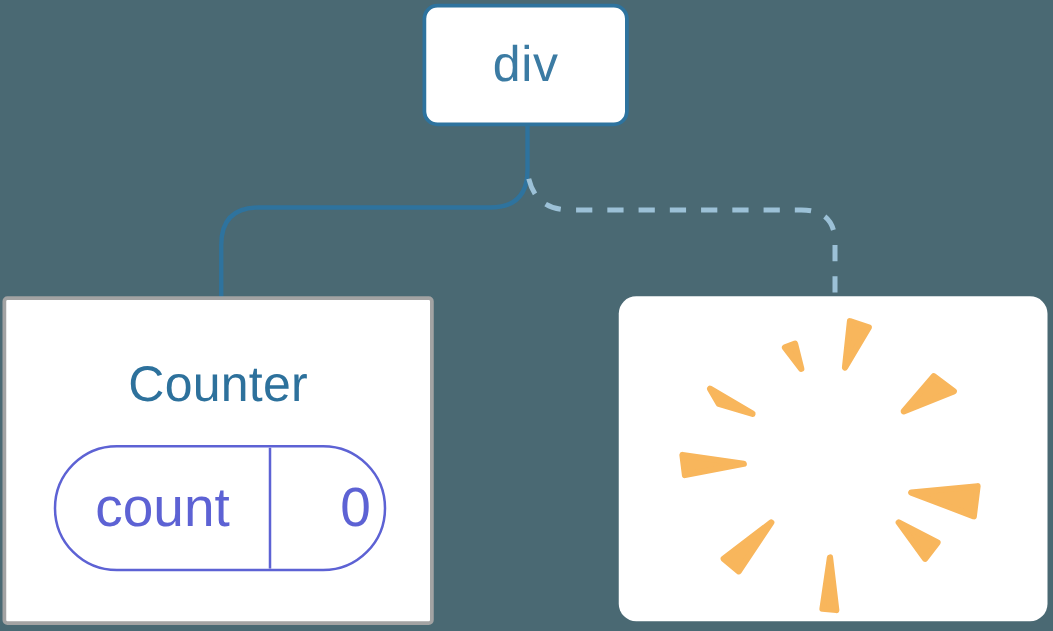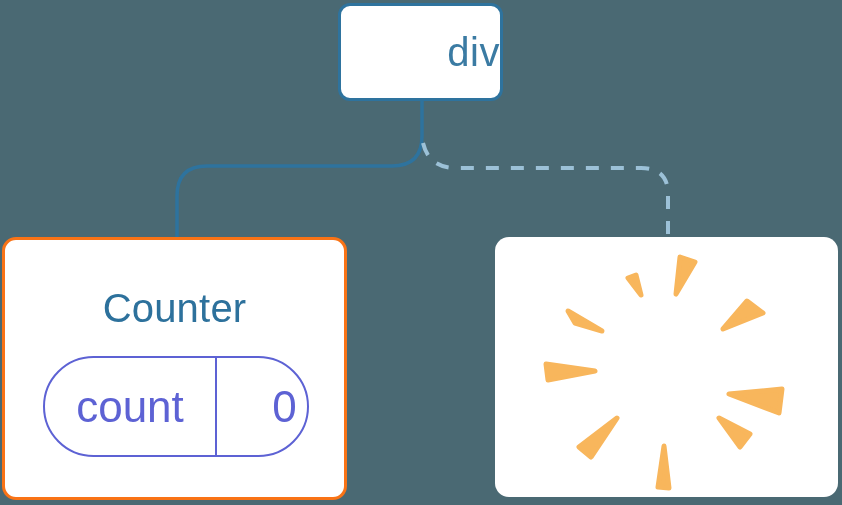--- a/index.html
+++ b/index.html
@@ -33,38 +33,38 @@
   .node-root {
     position: absolute;
     left: 338px; top: 3px;
     width: 165px; height: 98px;
     background: #FFFFFF;
     border: 3px solid #2E739E;
     border-radius: 12px;
     box-sizing: border-box;
     display: flex;
     align-items: center;
-    justify-content: flex-end;
+    justify-content: center;
   }
   .node-root .node-label {
     color: #3B7BA3;
     font-size: 40px;
     font-weight: 500;
     letter-spacing: 0.5px;
   }
   .card {
     position: absolute;
     background: #FFFFFF;
     box-sizing: border-box;
   }
   .card-counter {
     left: 2px; top: 237px;
     width: 345px; height: 263px;
-    border: 3px solid #f97316;
-    border-radius: 14px;
+    border: 3px solid #a3a3a3;
+    border-radius: 4px;
   }
   .counter-title {
     position: absolute;
     left: 0; top: 46px;
     width: 100%;
     text-align: center;
     color: #2D719C;
     font-size: 40px;
     font-weight: 500;
     letter-spacing: 0.2px;

